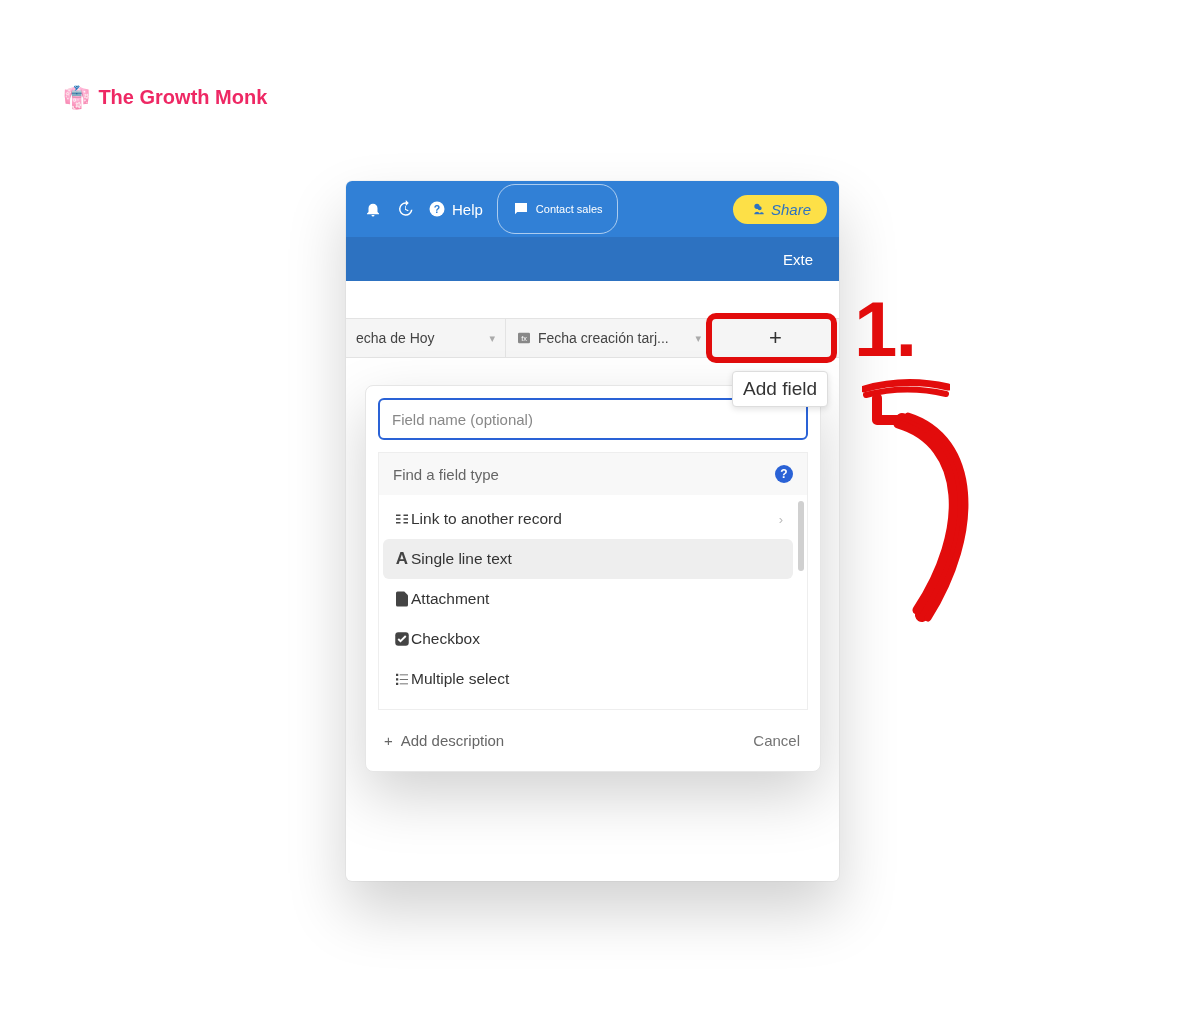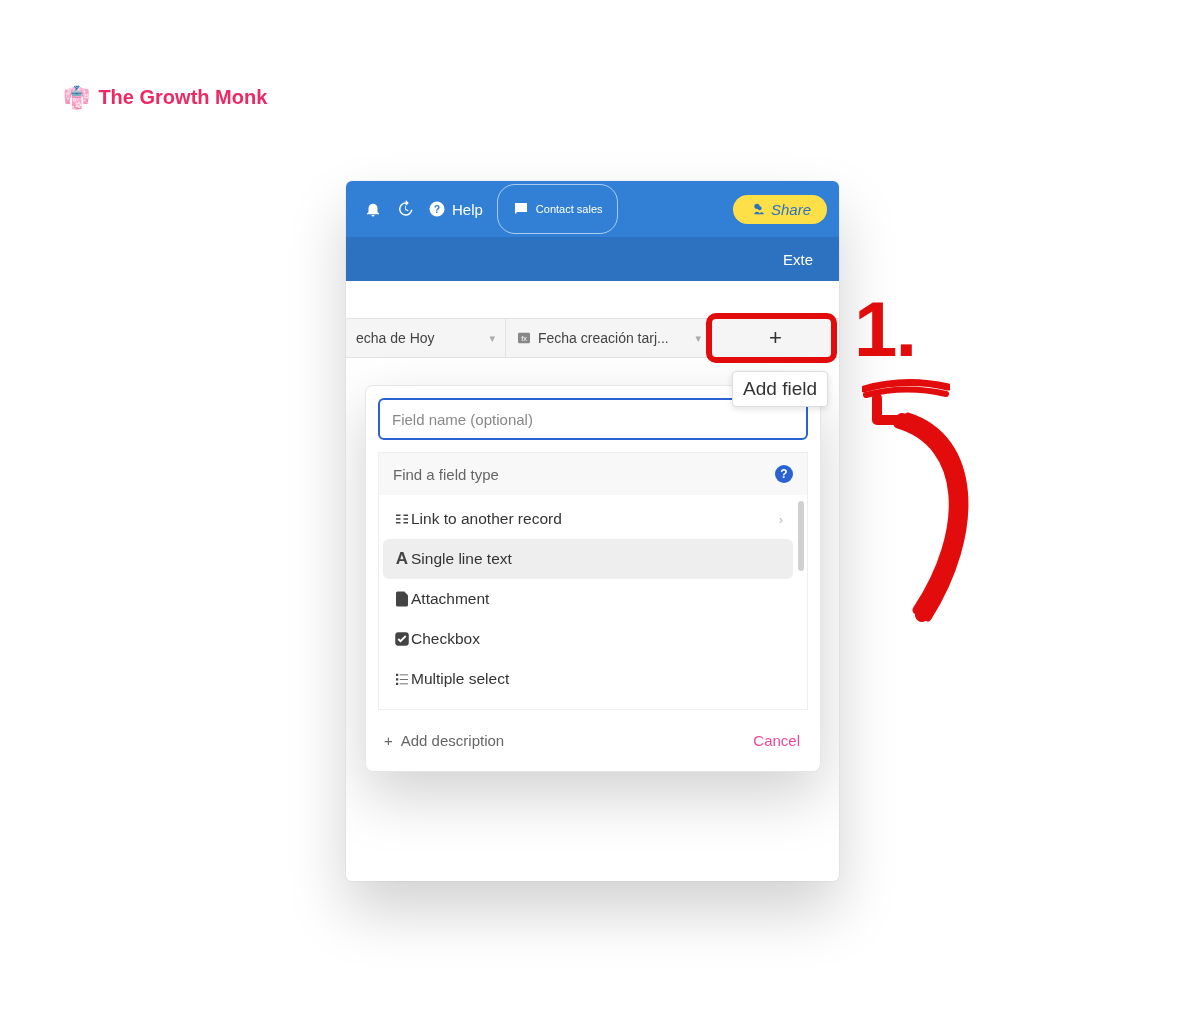--- a/index.html
+++ b/index.html
@@ -212,21 +212,21 @@
   .frow svg, .frow .ic { width: 18px; height: 18px; fill: #444; color: #444; display: inline-flex; align-items:center; justify-content:center; }
   .frow .chev { margin-left: auto; color: #bbb; font-size: 13px; }
 
   .popfoot {
     display: flex; align-items: center; justify-content: space-between;
     padding: 22px 8px 6px 6px;
     color: #555;
     font-size: 15px;
   }
   .adddesc { display: flex; align-items: center; gap: 8px; color: #666; }
-  .cancel { color: #ec4899; }
+  .cancel { color: #737373; }
 
   
   .anno-num {
     position: absolute;
     top: 284px;
     left: 854px;
     color: #e20c0c;
     font-size: 78px;
     font-weight: 800;
     font-family: inherit;

